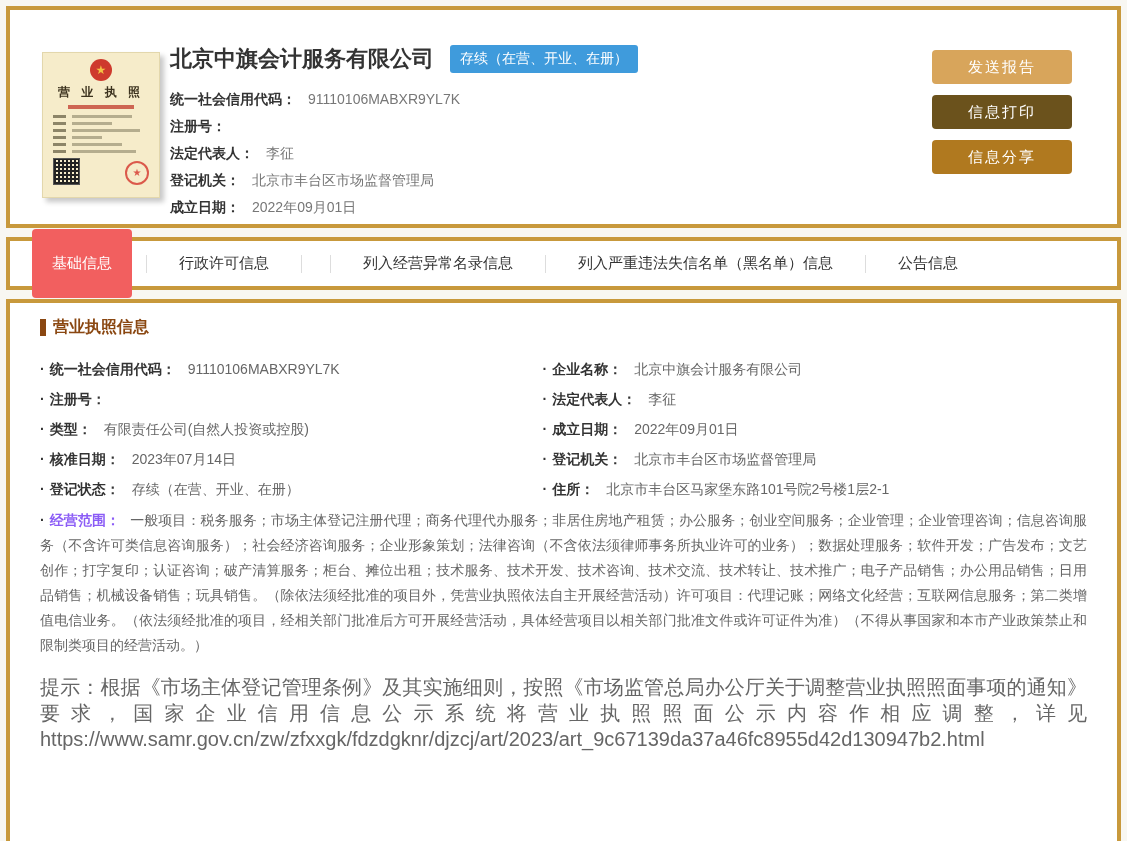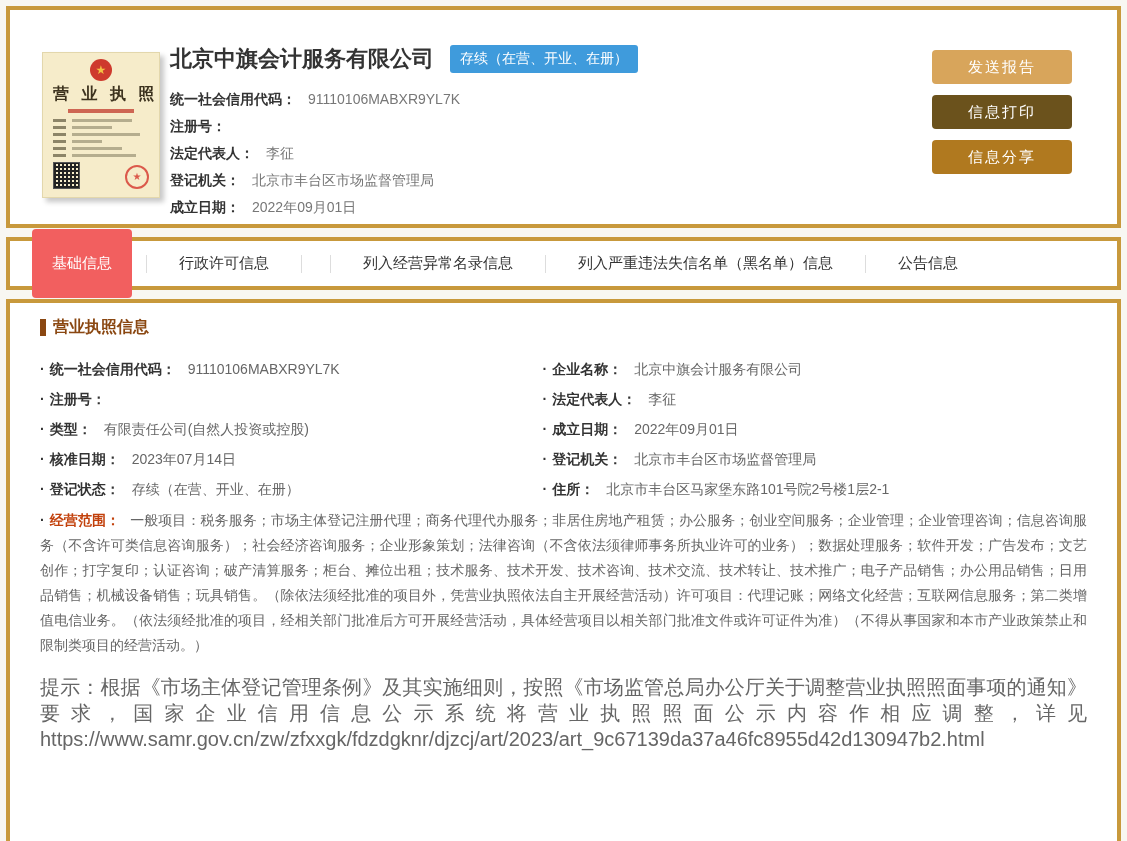--- a/index.html
+++ b/index.html
@@ -30,21 +30,21 @@
     text-align:center;
     cursor:pointer;
   }
   .emblem {
     width:22px; height:22px; border-radius:50%;
     background:#ce3a2d; color:#f3c244;
     font-size:12px; line-height:22px;
     margin:0 auto 3px auto;
   }
   .license-title {
-    font-size:16px; font-weight:bold; letter-spacing:4px;
+    font-size:12px; font-weight:bold; letter-spacing:4px;
     color:#3c321e; white-space:nowrap;text-align:center;
   }
   .license-subline { width:66px; height:4px; background:rgba(192,57,43,.75); margin:4px auto 6px auto; }
   .license-row { display:flex; align-items:center; margin:4px 0; }
   .license-row .k { width:13px; height:3px; background:#8d8568; margin-right:6px; flex:none; }
   .license-row .v { height:3px; background:#b5ad8e; }
   .license-bottom { display:flex; align-items:flex-end; justify-content:space-between; margin-top:5px; }
   .qr {
     width:27px; height:27px; border:1px solid #555;
     background:
@@ -97,21 +97,21 @@
   .section-bar { width:6px; height:17px; background:#8a4711; margin-right:7px; }
   .fields-grid {
     display:grid; grid-template-columns:48% 52%;
     row-gap:0;
   }
   .frow { font-size:14px; line-height:30px; white-space:nowrap; overflow:hidden; }
   .frow .lbl { font-weight:bold; color:#333; }
   .frow .lbl::before { content:"·"; font-weight:bold; margin-right:5px; color:#333; }
   .frow .val { color:#666; margin-left:12px; }
   .scope { font-size:14px; line-height:25px; color:#666; text-align:justify; margin-top:4px; }
-  .scope .lbl { font-weight:bold; color:#c2410c; }
+  .scope .lbl { font-weight:bold; color:#8b5cf6; }
   .scope .lbl::before { content:"·"; font-weight:bold; margin-right:5px; color:#333; }
   .scope .txt { margin-left:10px; }
   .notice { font-size:20px; line-height:26px; color:#666; margin-top:16px; text-align:justify; }
   .login-strip {
     margin:auto -30px 1px -30px;
     background:#fafafa; border-top:1px solid #ececec;
     height:56px; line-height:56px; 
     font-size:14px; color:#c8a05e; cursor:pointer;
   }
 </style>

